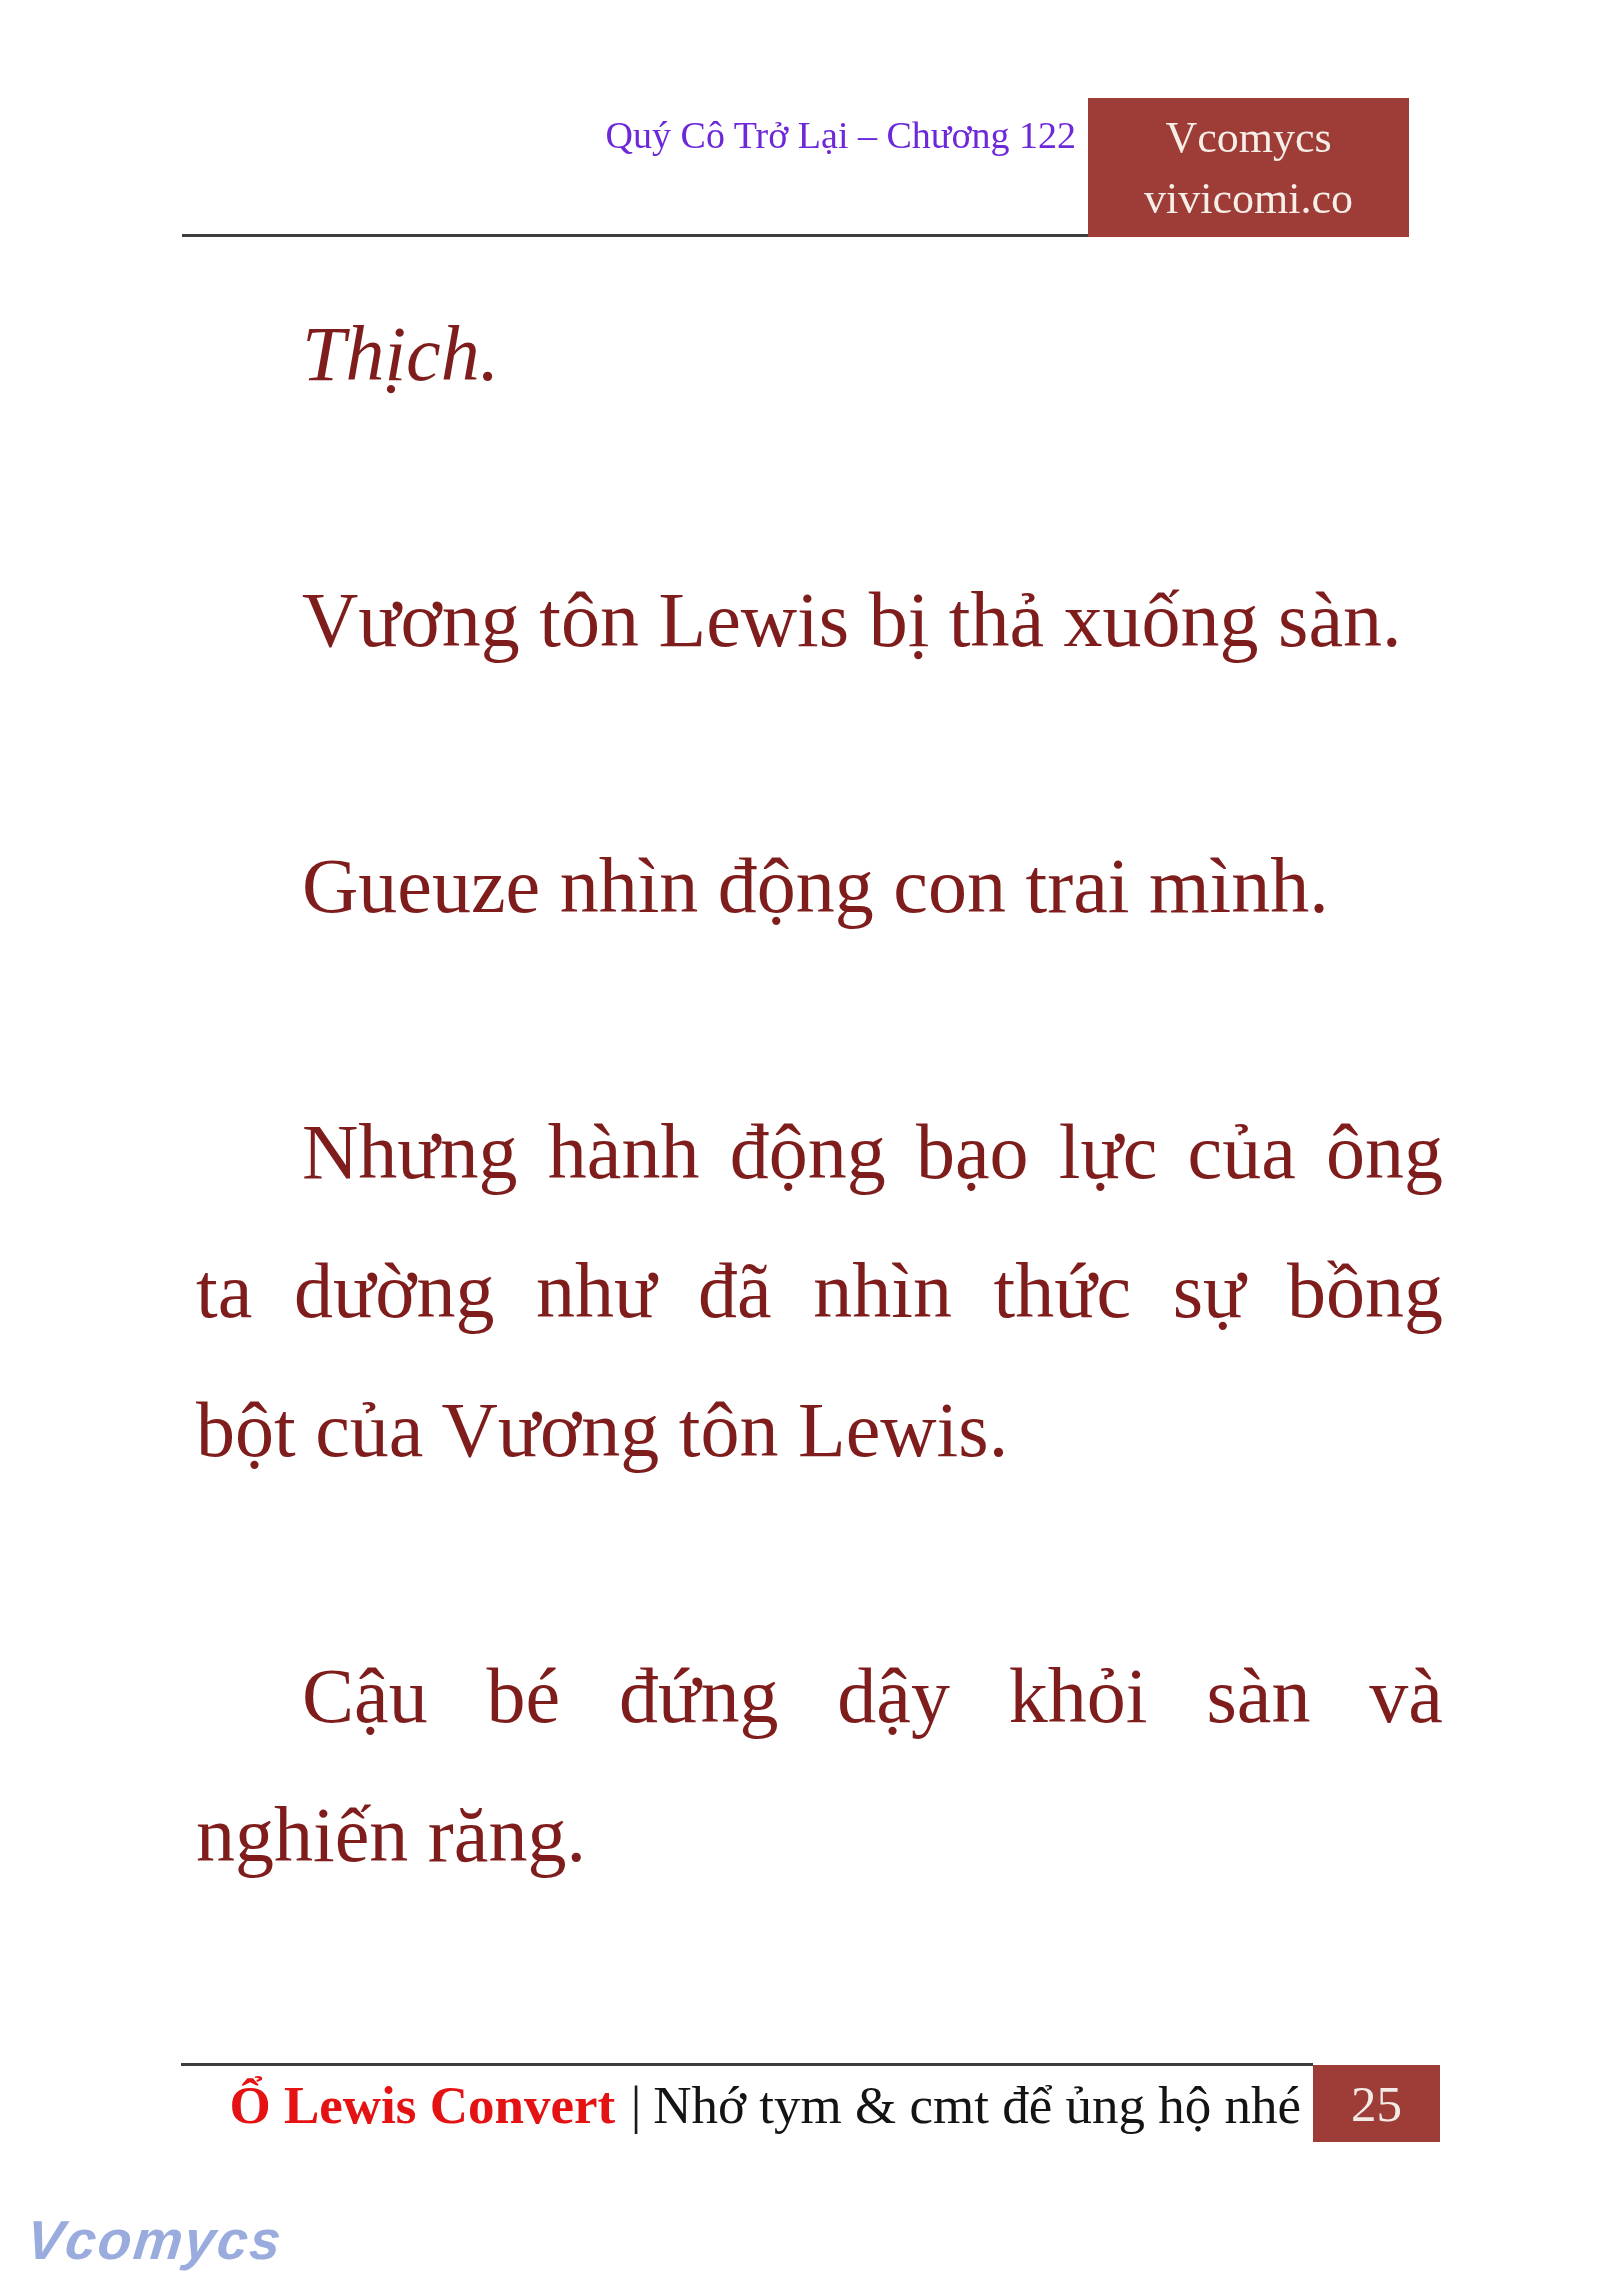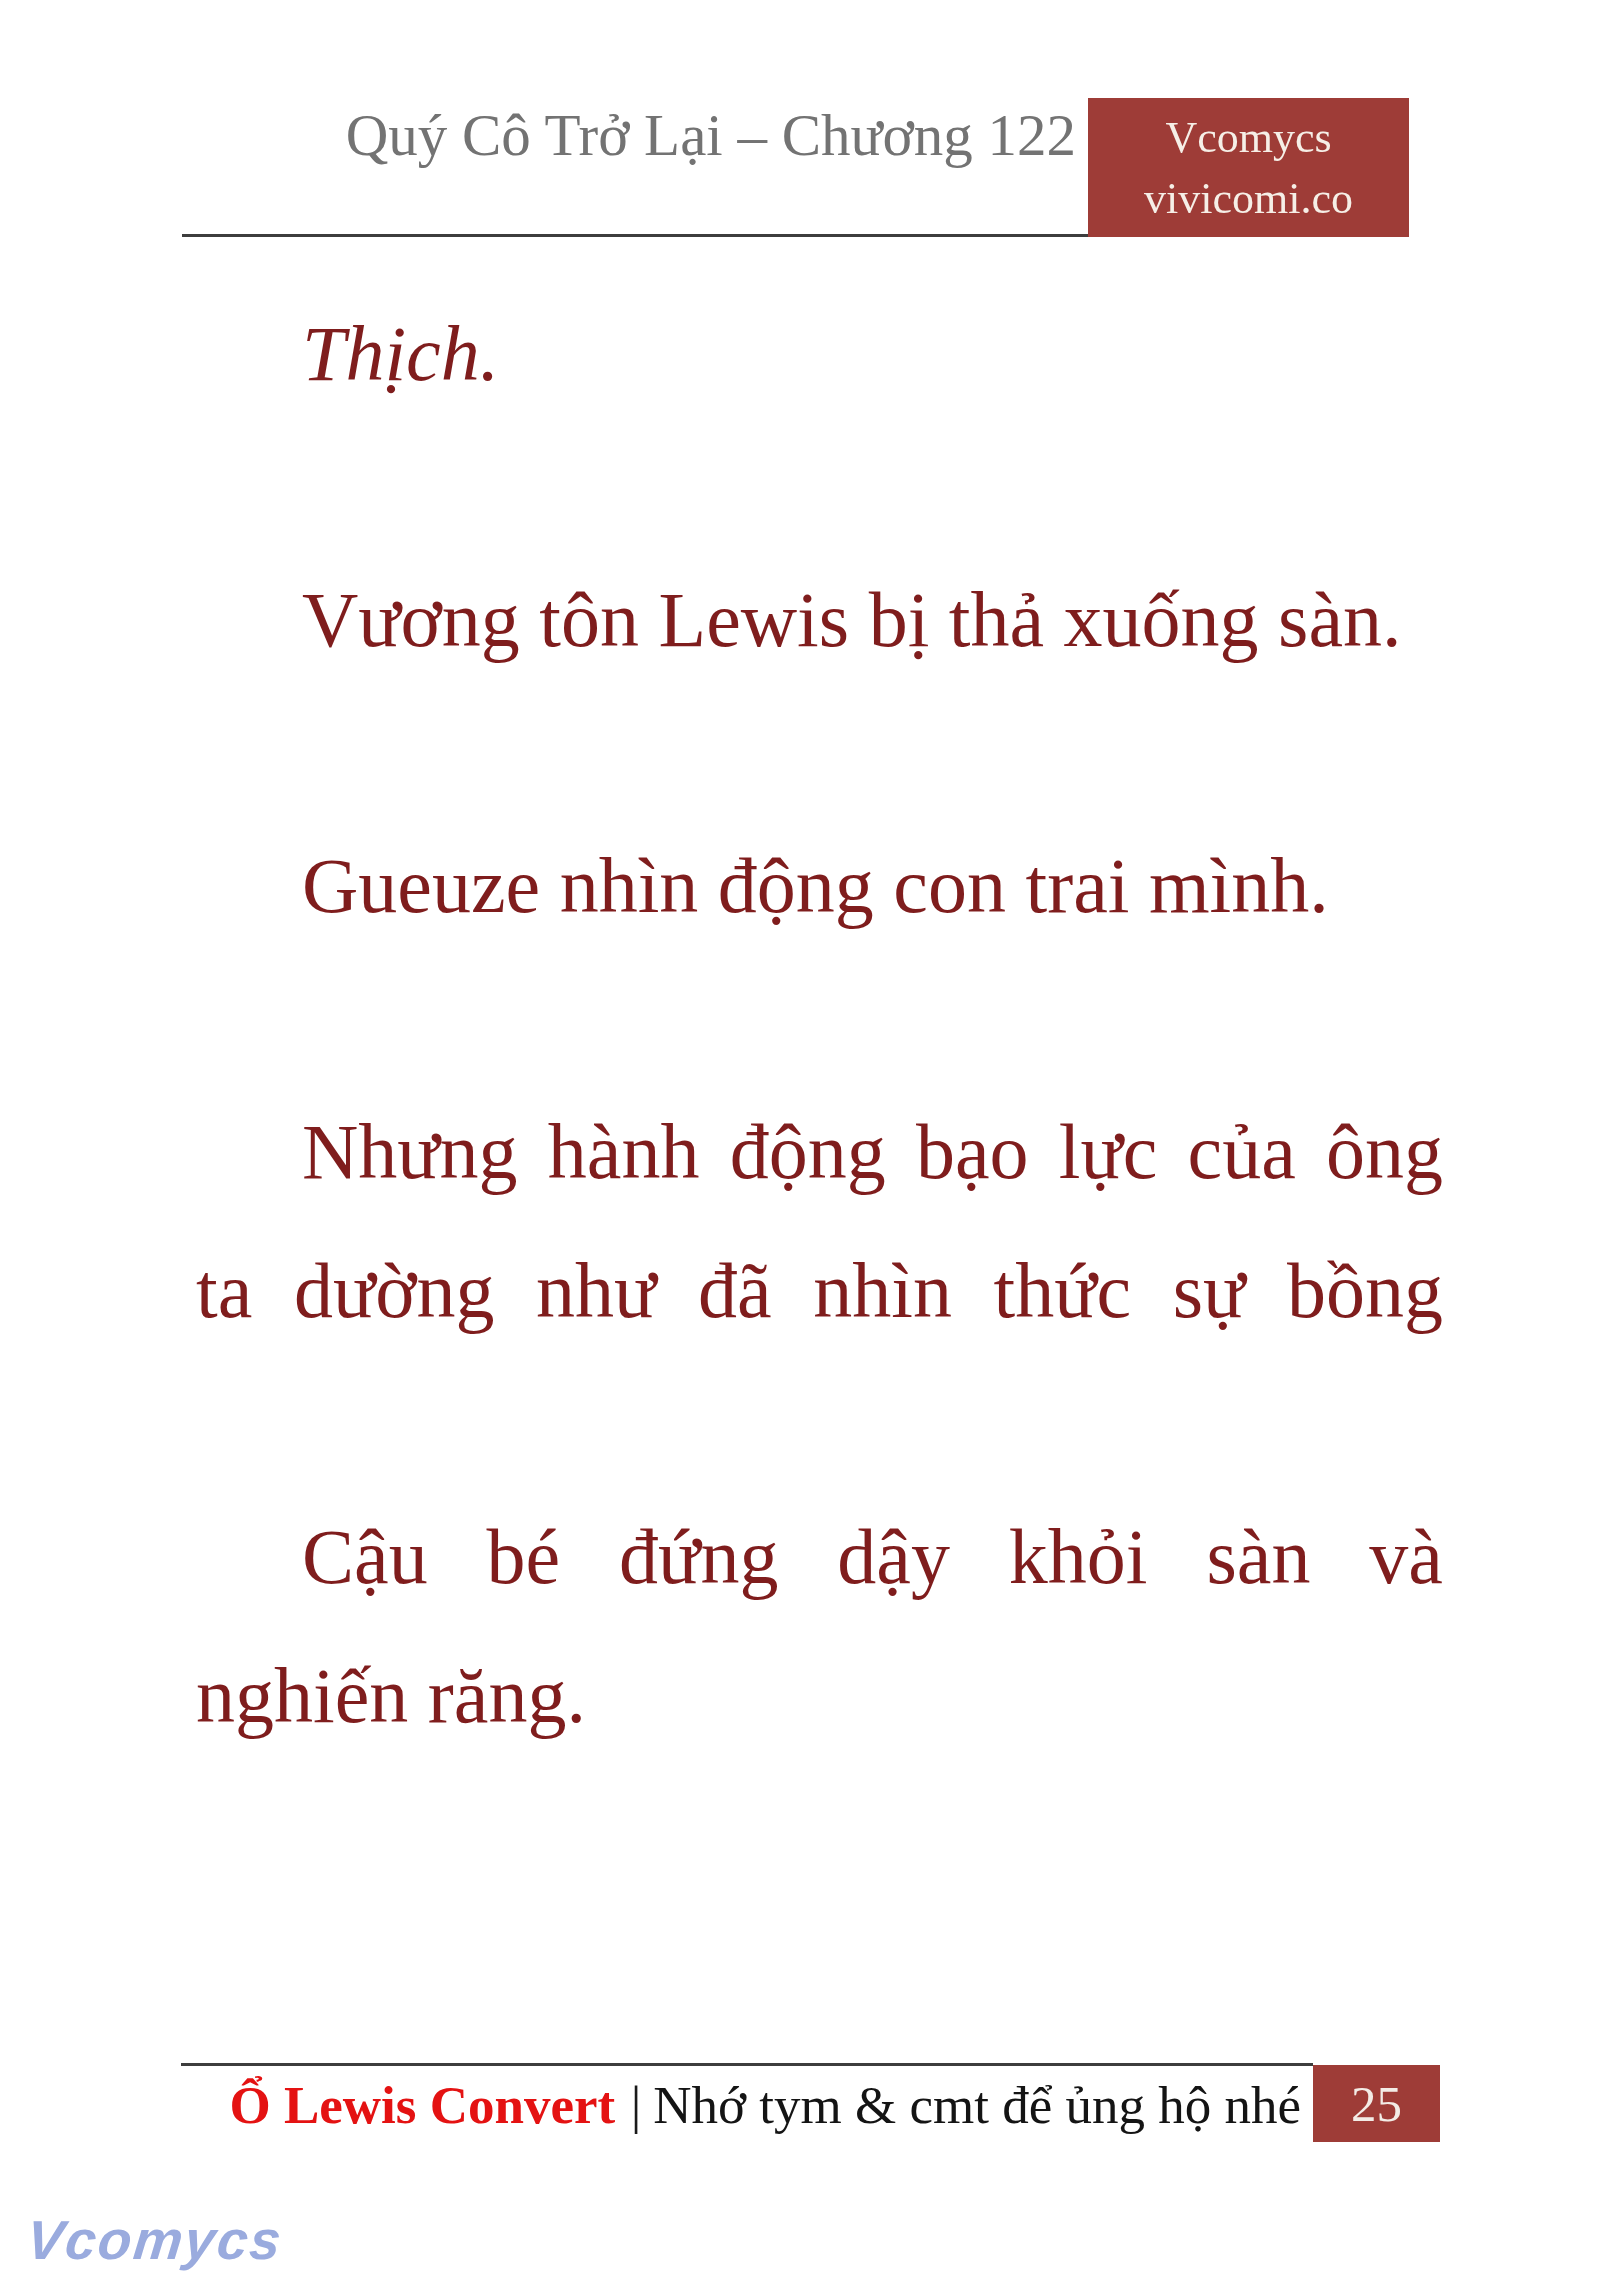--- a/index.html
+++ b/index.html
@@ -10,22 +10,22 @@
     position: relative;
     overflow: hidden;
   }
   .page { position: absolute; inset: 0; }
 
   
   .header-titles {
     position: absolute;
     top: 102px; right: 546px;
     text-align: right;
-    font-size: 59px; line-height: 67px;
-    color: #737373;
+    font-size: 38px; line-height: 67px;
+    color: #6d28d9;
     white-space: nowrap;
   }
   .header-rule {
     position: absolute;
     left: 182px; top: 234px;
     width: 906px; height: 2.9px;
     background: #3d3d3d;
   }
   .brand-box {
     position: absolute;
@@ -118,20 +118,21 @@
       <span class="line indent">Vương tôn Lewis bị thả xuống sàn.</span>
     </p>
 
     <p class="para">
       <span class="line indent">Gueuze nhìn động con trai mình.</span>
     </p>
 
     <p class="para">
       <span class="line indent jl">Nhưng hành động bạo lực của ông</span>
       <span class="line jl">ta dường như đã nhìn thức sự bồng</span>
+      <span class="line">bột của Vương tôn Lewis.</span>
     </p>
 
     <p class="para">
       <span class="line indent jl">Cậu bé đứng dậy khỏi sàn và</span>
       <span class="line">nghiến răng.</span>
     </p>
 
   </div>
 
   <div class="footer-rule"></div>

